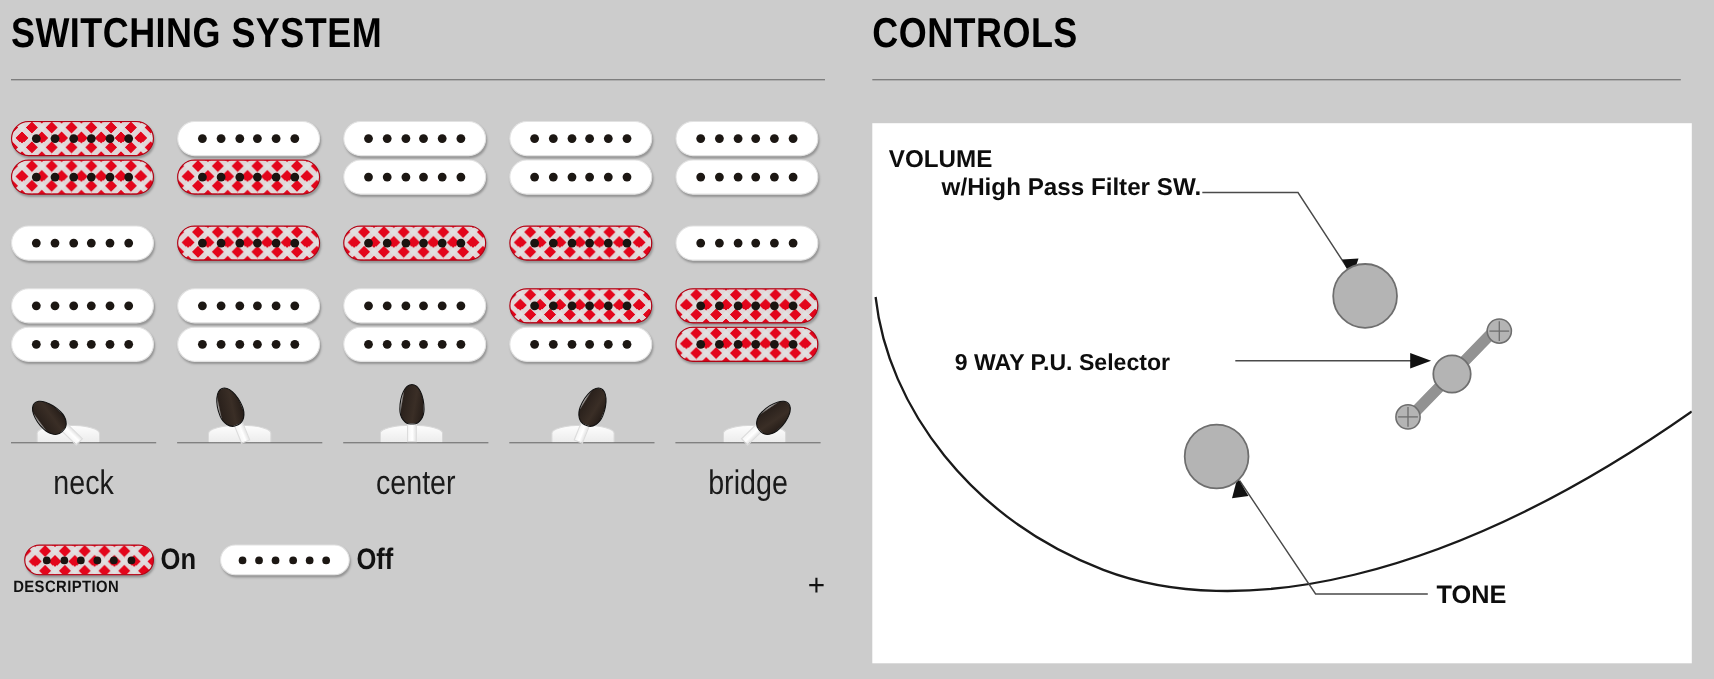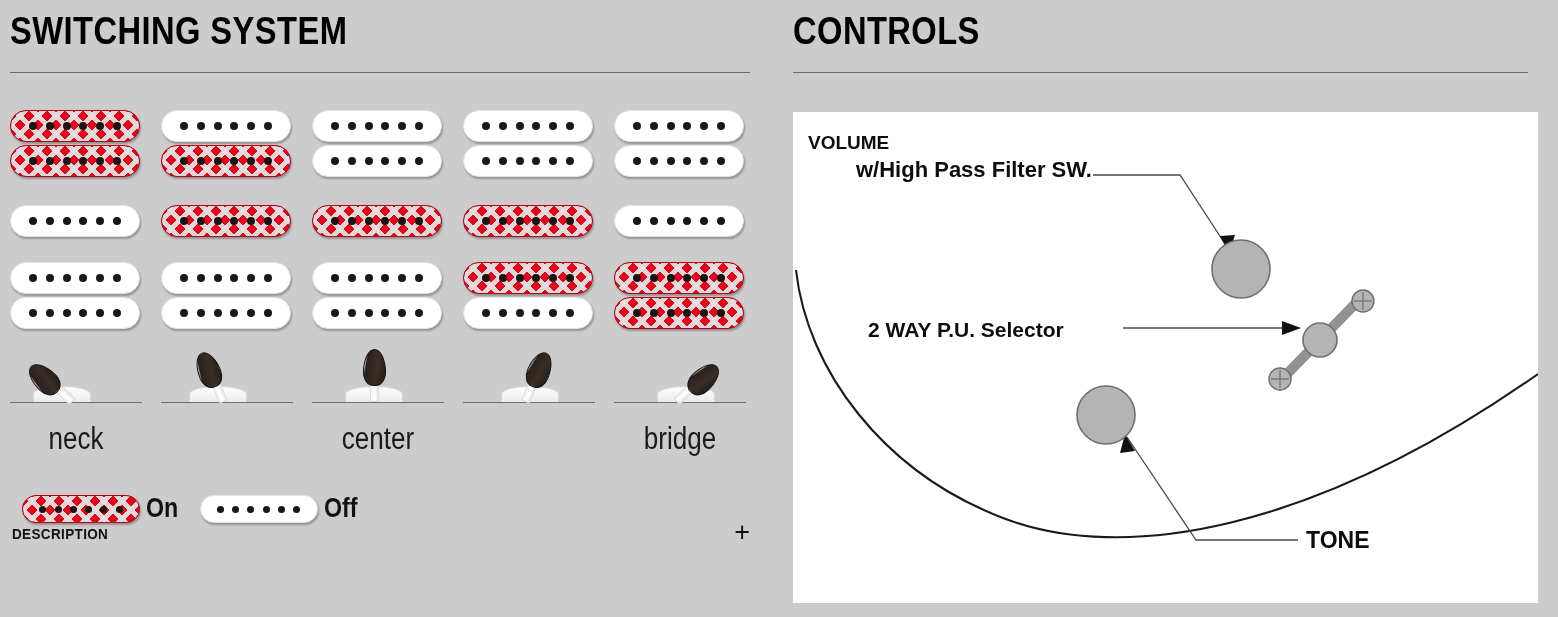--- a/index.html
+++ b/index.html
@@ -242,21 +242,21 @@
   .controls-card > svg { display: block; }
 
   .ctl-label {
     position: absolute;
     font-family: "Liberation Sans", sans-serif;
     font-weight: bold;
     color: #0d0d0d;
     line-height: 1.18;
     white-space: nowrap;
   }
-  #lbl-volume  { left: 15px;  top: 20px;  font-size: 19px; }
+  #lbl-volume  { left: 15px;  top: 20px;  font-size: 22px; }
   #lbl-volume2 { left: 15px;  top: 45px;  font-size: 22px; margin-left: 48px; }
   #lbl-selector{ left: 75px;  top: 206px; font-size: 21px; }
   #lbl-tone    { left: 513px; top: 415px; font-size: 23px; }
 </style>
 </head>
 <body>
 
 <div class="page">
 
   <div class="panel-left">
@@ -609,17 +609,17 @@
 
         <circle cx="527" cy="228" r="17" fill="#b4b4b4" stroke="#6e6e6e" stroke-width="1.6"></circle>
 
         <circle cx="448" cy="157" r="29" fill="#b4b4b4" stroke="#6e6e6e" stroke-width="1.6"></circle>
 
         <circle cx="313" cy="303" r="29" fill="#b4b4b4" stroke="#6e6e6e" stroke-width="1.6"></circle>
       </svg>
 
       <span class="ctl-label" id="lbl-volume">VOLUME</span>
       <span class="ctl-label" id="lbl-volume2">w/High Pass Filter SW.</span>
-      <span class="ctl-label" id="lbl-selector">2 WAY P.U. Selector</span>
+      <span class="ctl-label" id="lbl-selector">9 WAY P.U. Selector</span>
       <span class="ctl-label" id="lbl-tone">TONE</span>
     </div>
   </div>
 </div>
 
 </body></html>

